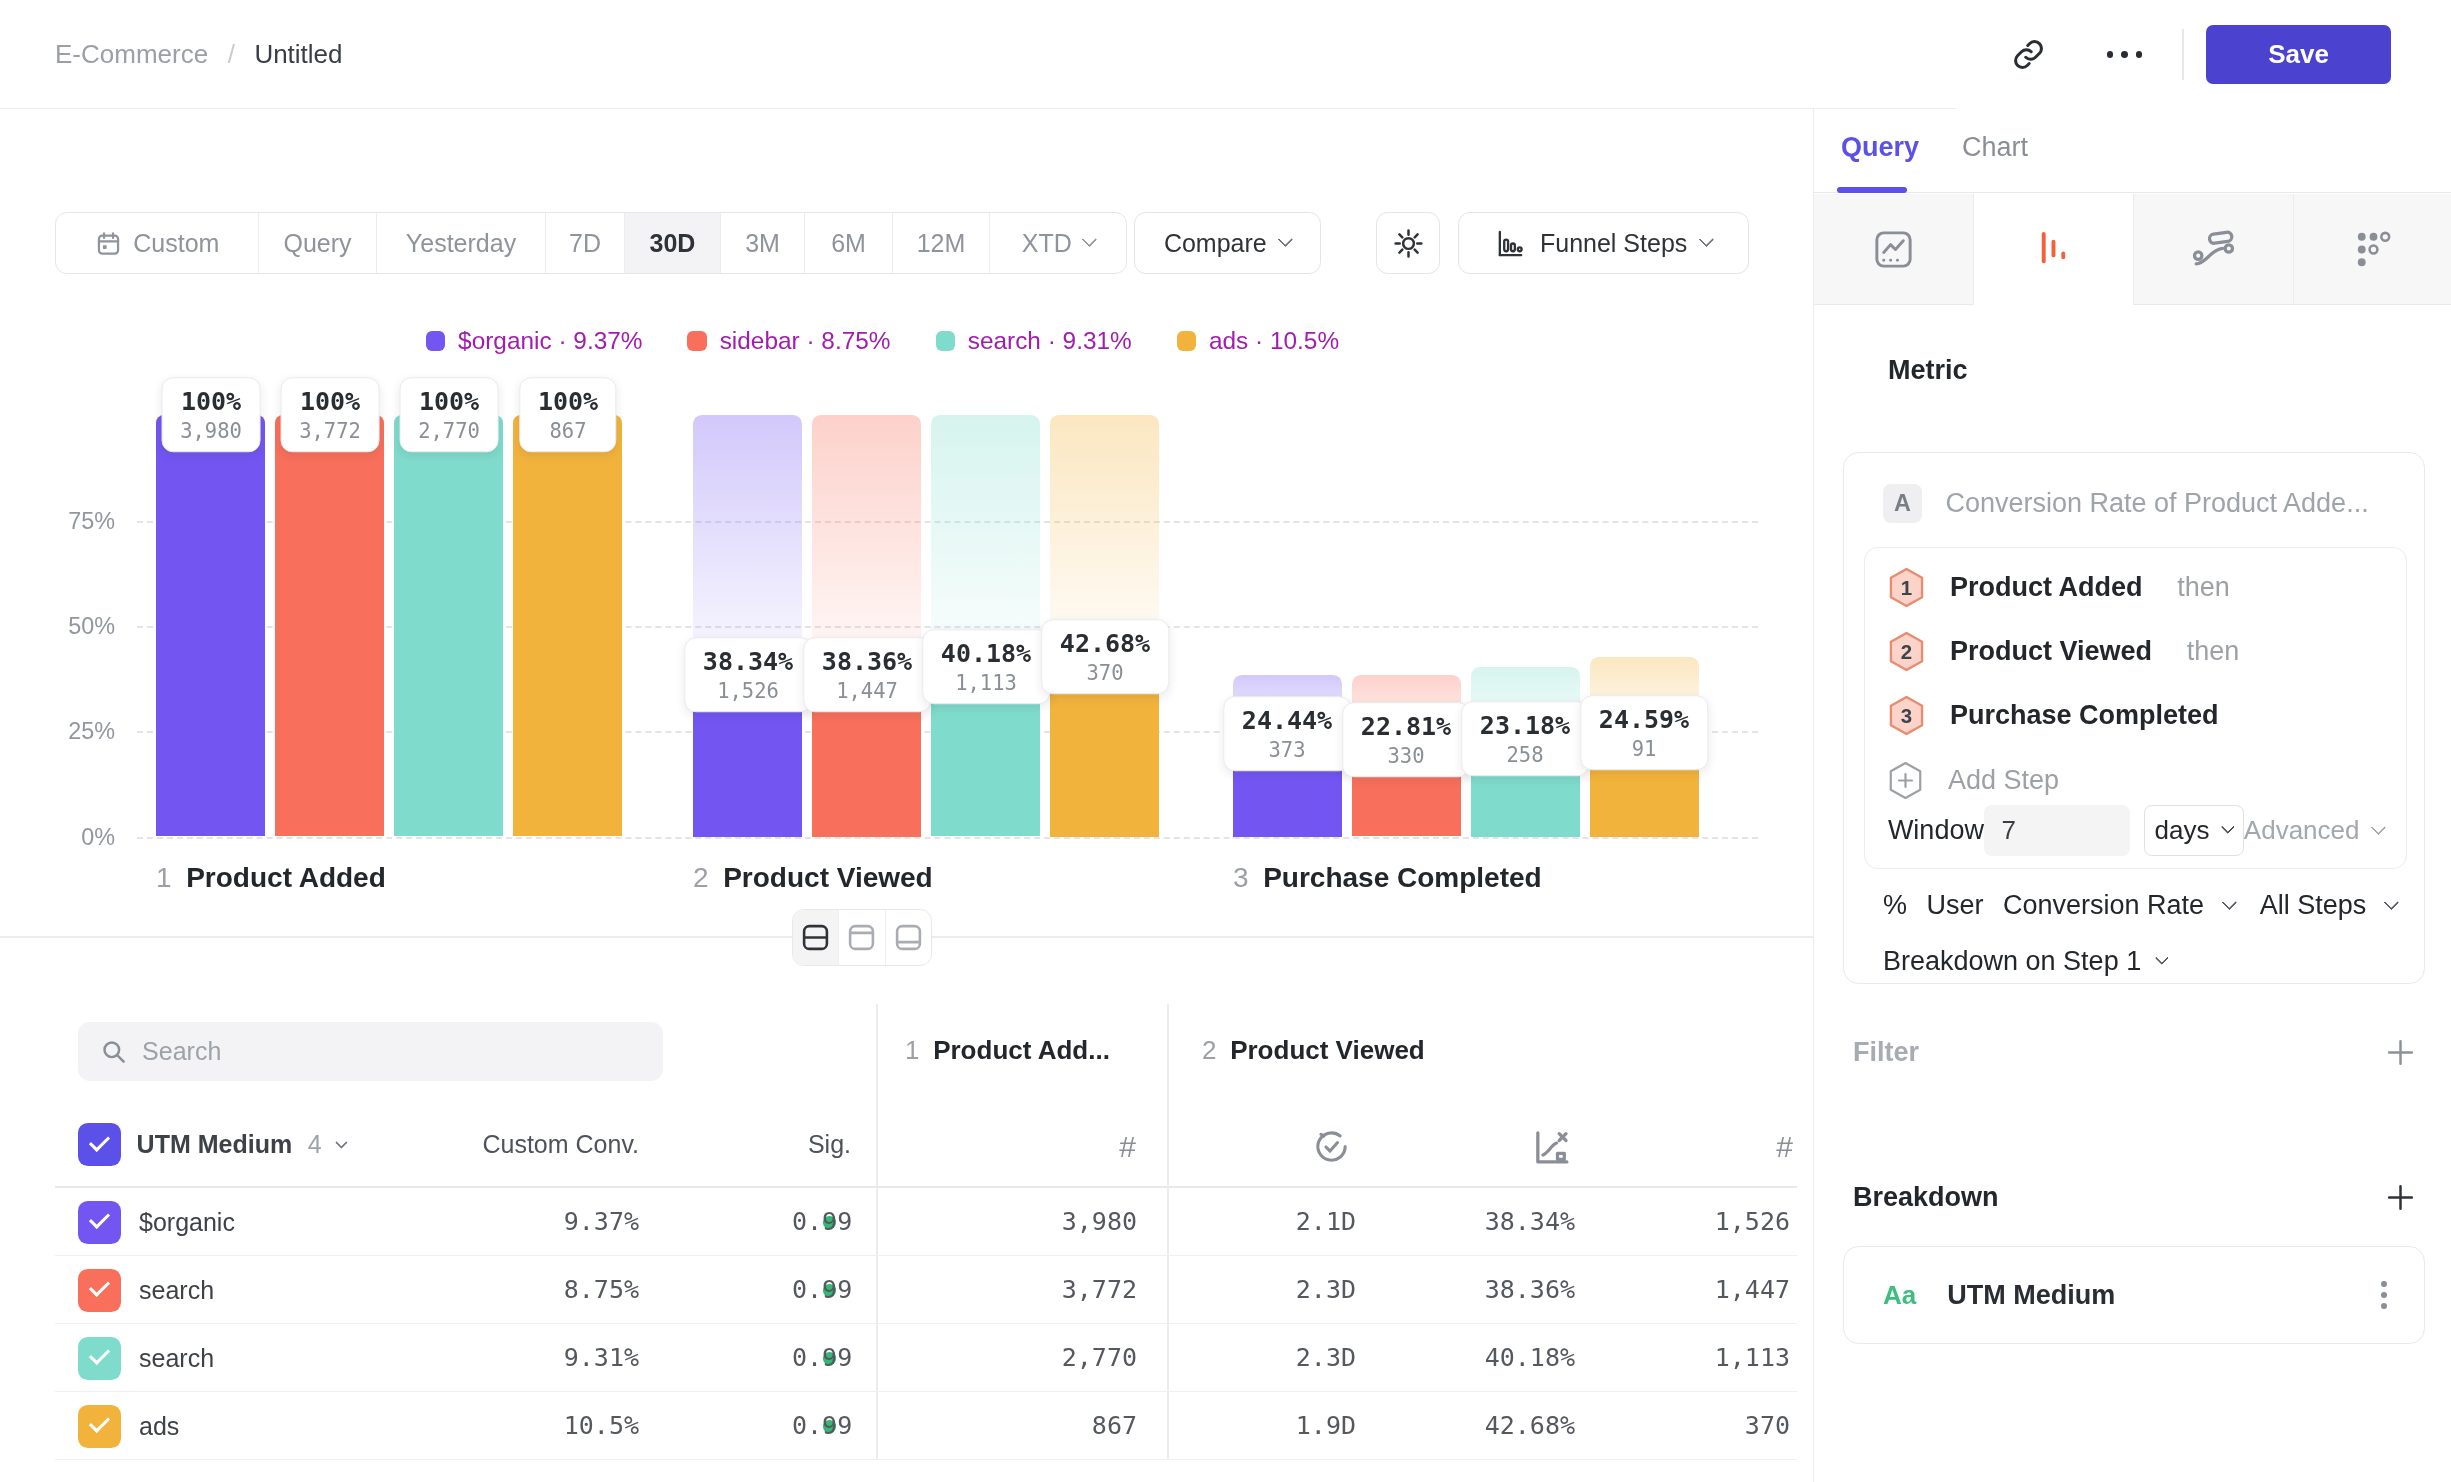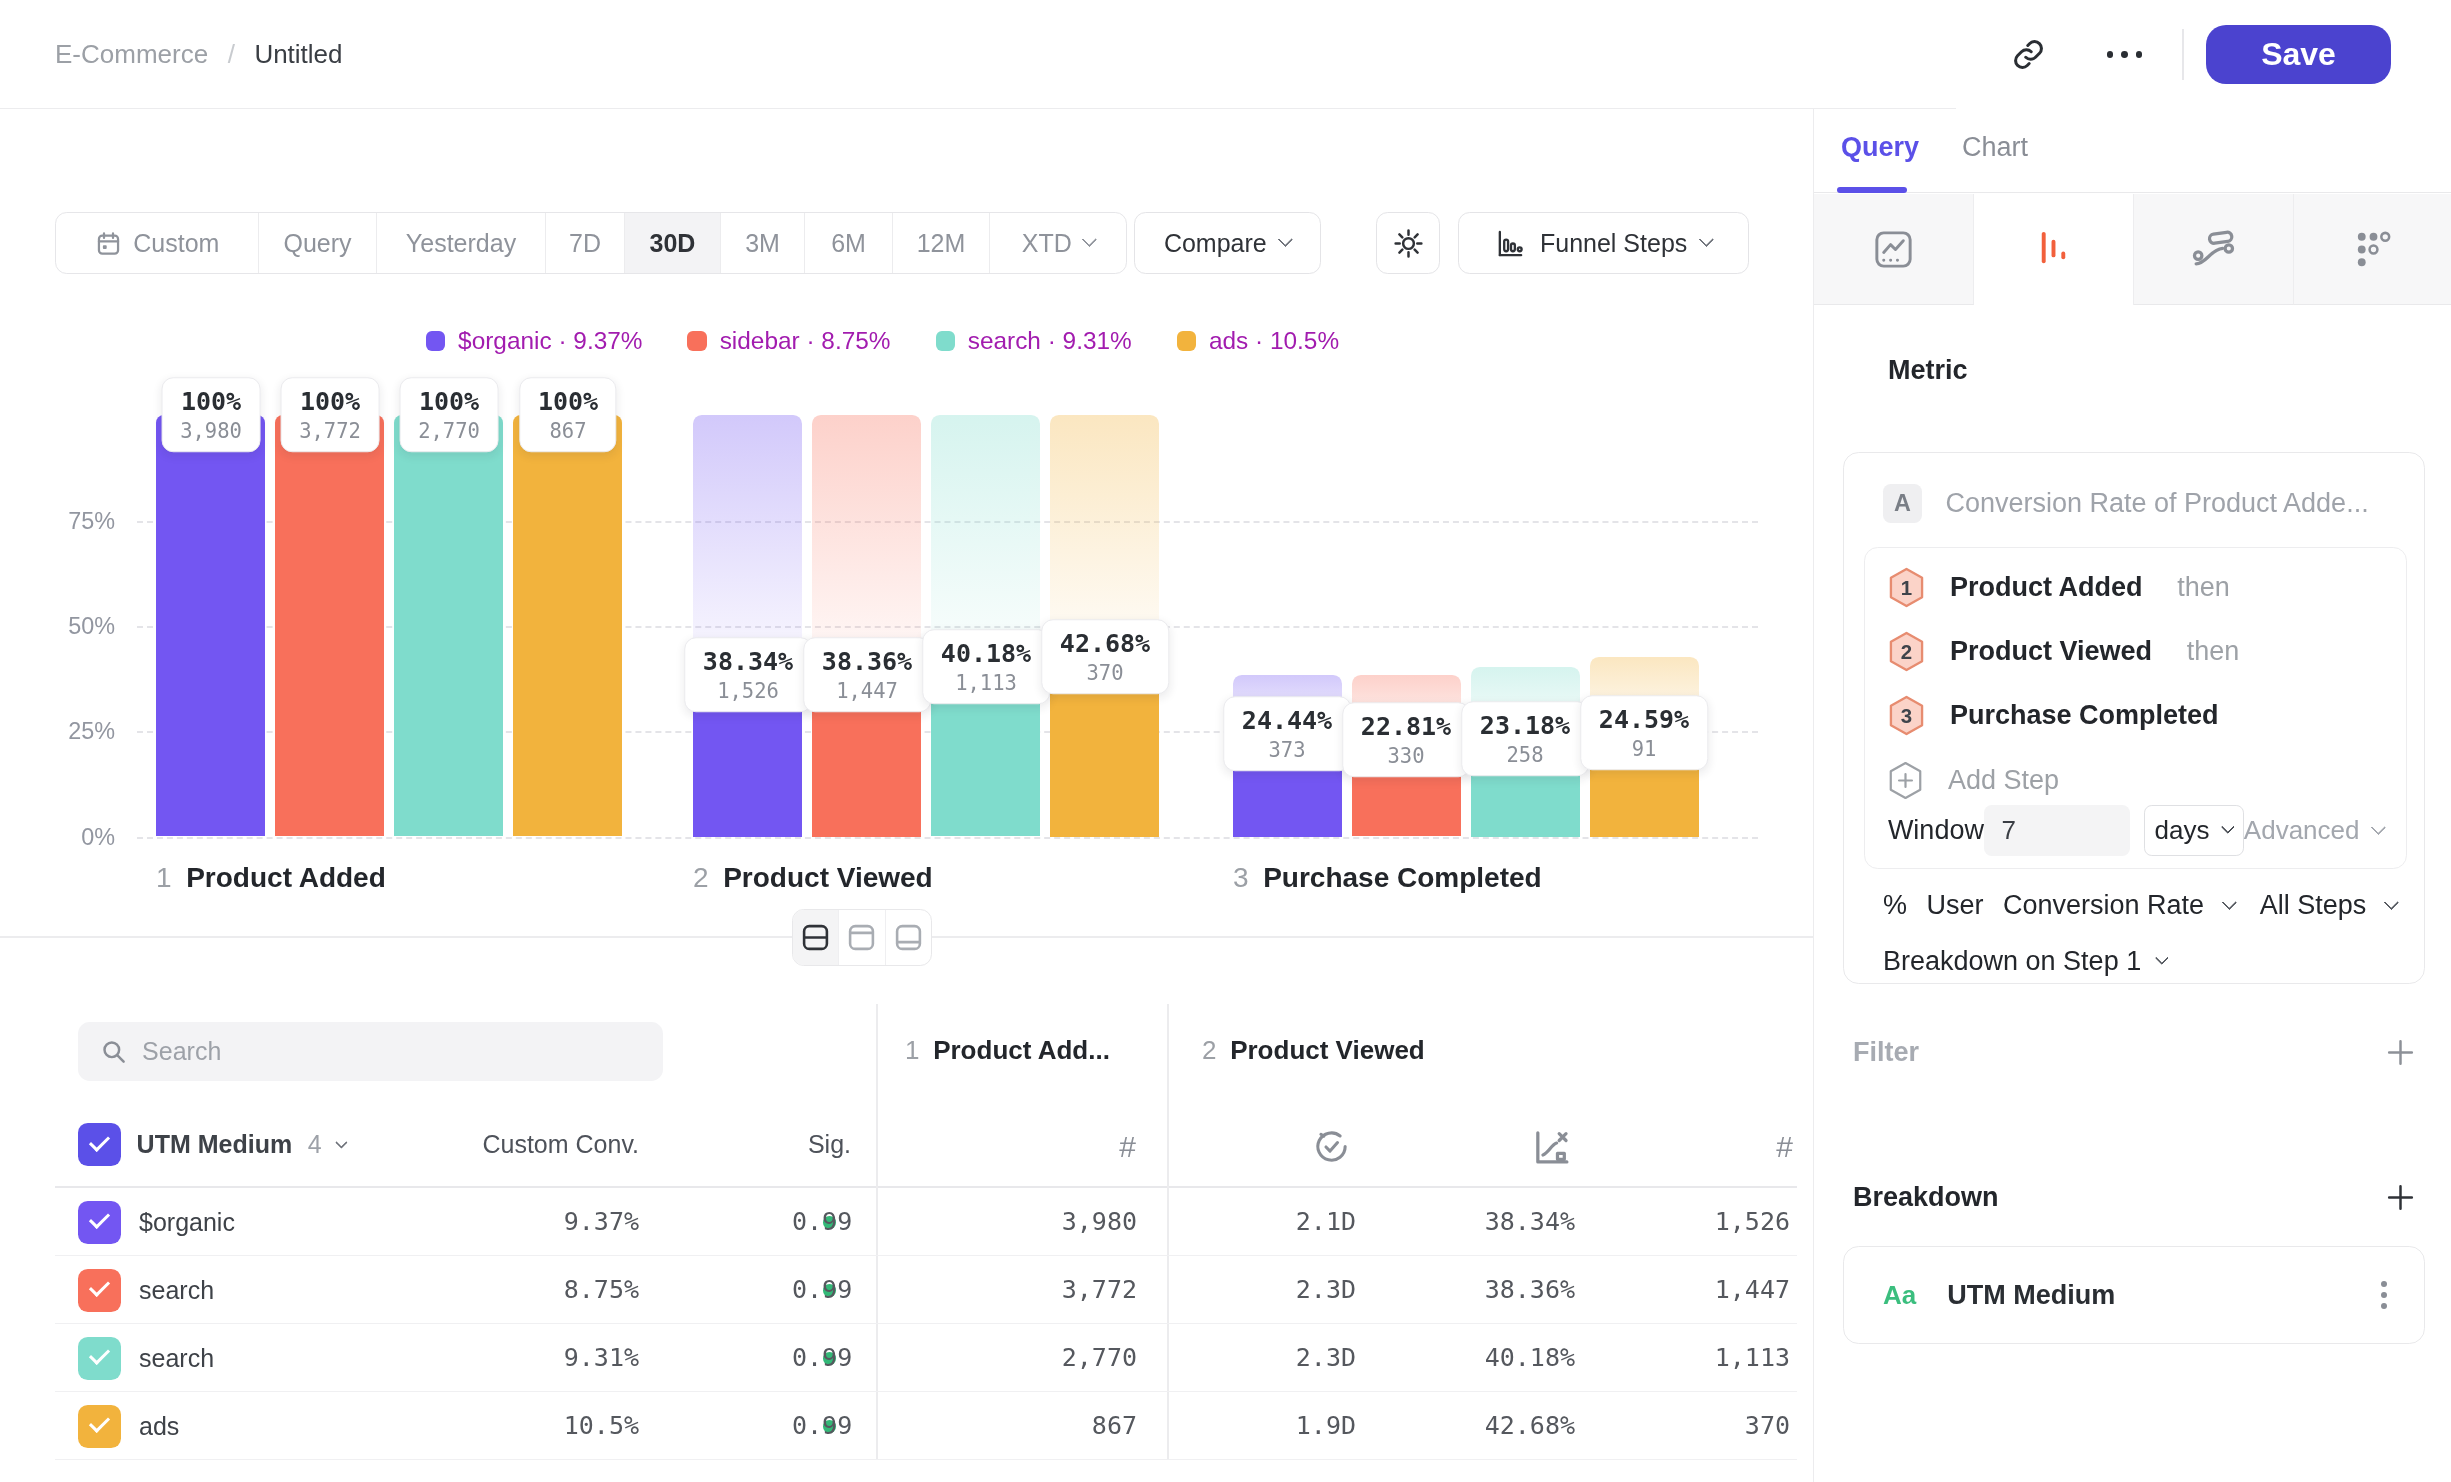--- a/index.html
+++ b/index.html
@@ -16,22 +16,22 @@
   #breadcrumb { position:absolute; left:55px; top:0; height:109px;
     display:flex; align-items:center; gap:19.5px; font-size:26px; }
   .bc-parent { color:#9CA0A6; }
   .bc-sep { color:#C8CBCF; }
   .bc-current { color:#3A3E44; font-weight:500; }
   .top-icon-btn { position:absolute; top:25px; width:59px; height:59px;
     display:flex; align-items:center; justify-content:center; border-radius:9.8px; cursor:pointer; }
   #link-btn { left:1999px; } #more-btn { left:2095px; }
   #top-divider { position:absolute; left:2182px; top:29px; width:1.5px; height:51px; background:#E7E7EA; }
   #save-btn { position:absolute; left:2206px; top:25px; width:185px; height:59px;
-    border-radius:20px; display:flex; align-items:center; justify-content:center;
-    color:#fff; font-size:32px; font-weight:600; cursor:pointer; }
+    border-radius:7px; display:flex; align-items:center; justify-content:center;
+    color:#fff; font-size:26px; font-weight:600; cursor:pointer; }
   .dots-h { display:flex; gap:7.8px; }
   .dots-h i { width:6.8px; height:6.8px; border-radius:50%; background:#2A2E33; }
 
   
   #main { position:absolute; left:0; top:109px; width:1813px; height:1373px; background:#fff; }
 
   #range-bar { position:absolute; left:55px; top:103px; height:62px; display:flex;
     border:1.5px solid #E6E6E9; border-radius:11.7px; overflow:hidden; background:#fff; }
   .seg { display:flex; align-items:center; justify-content:center; gap:11.7px;
     font-size:25px; color:#8F939B; border-right:1.5px solid #ECECEE; cursor:pointer; }

